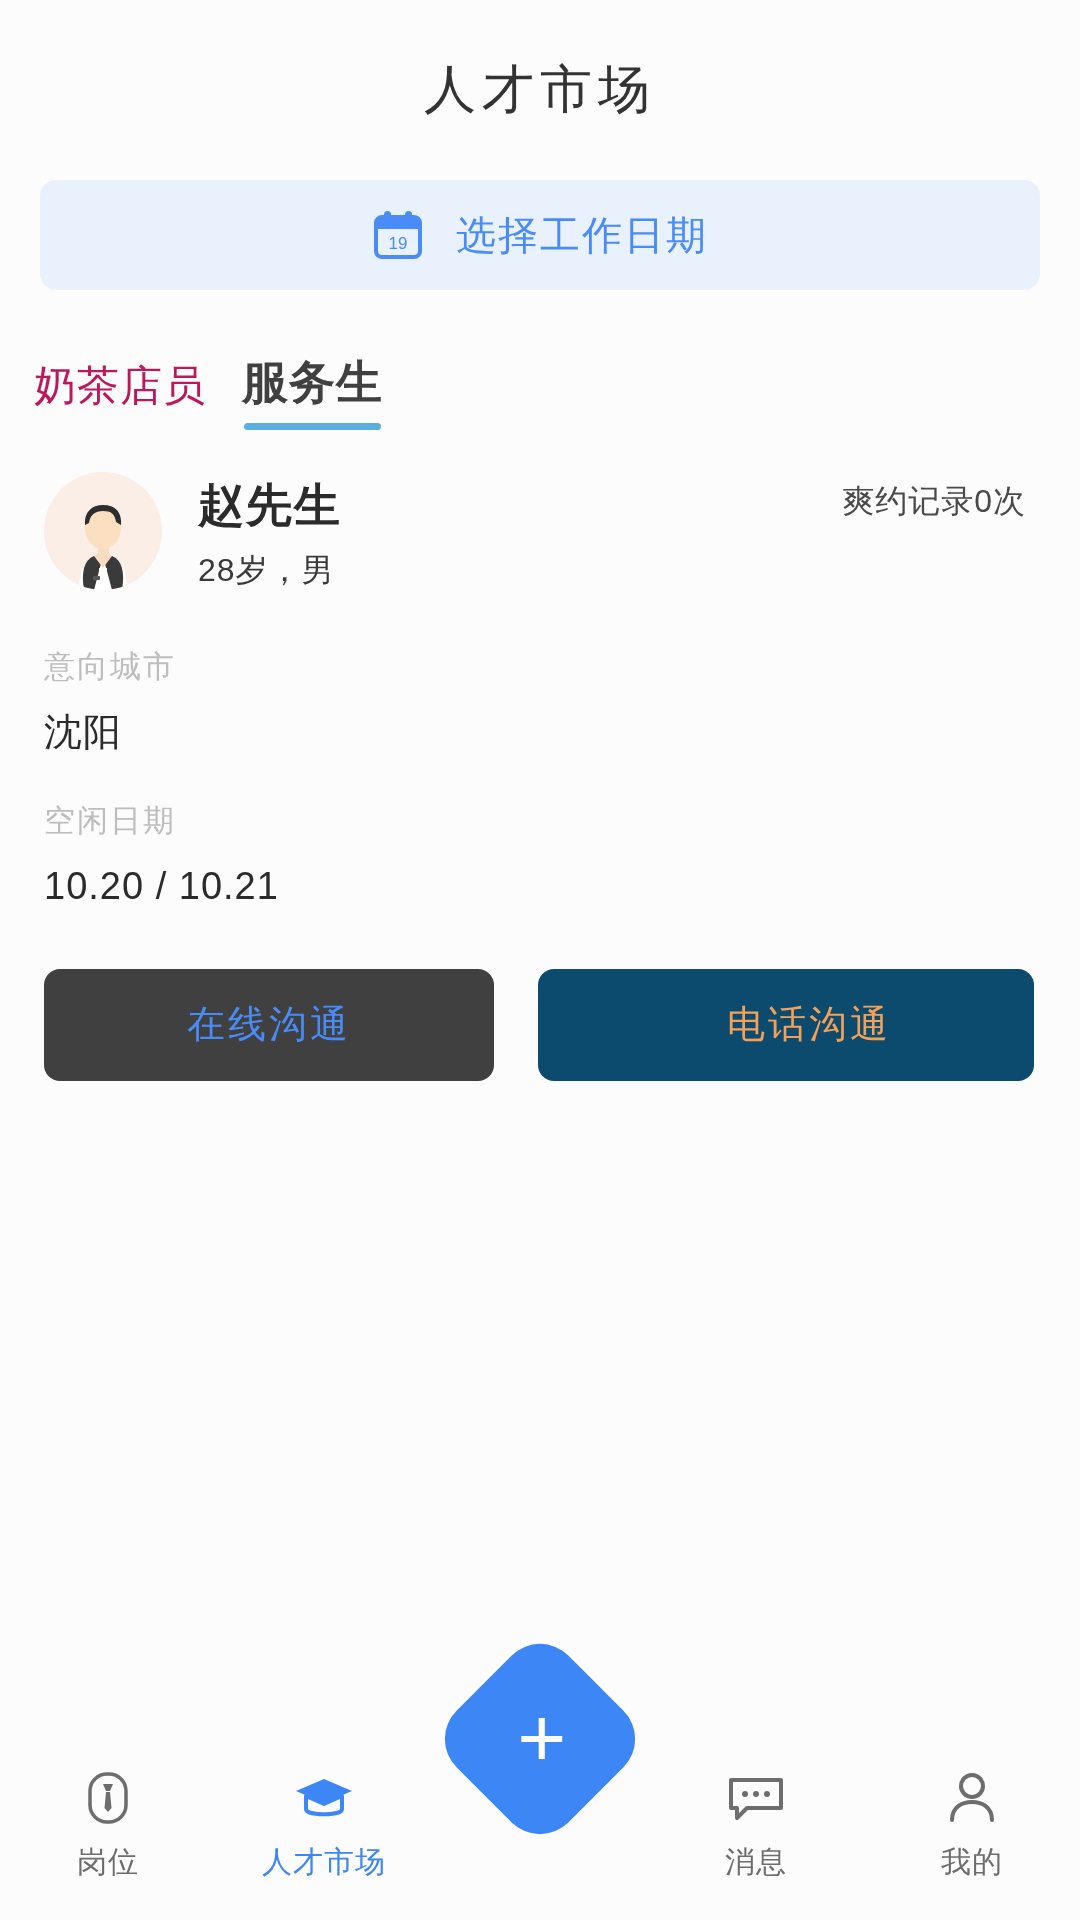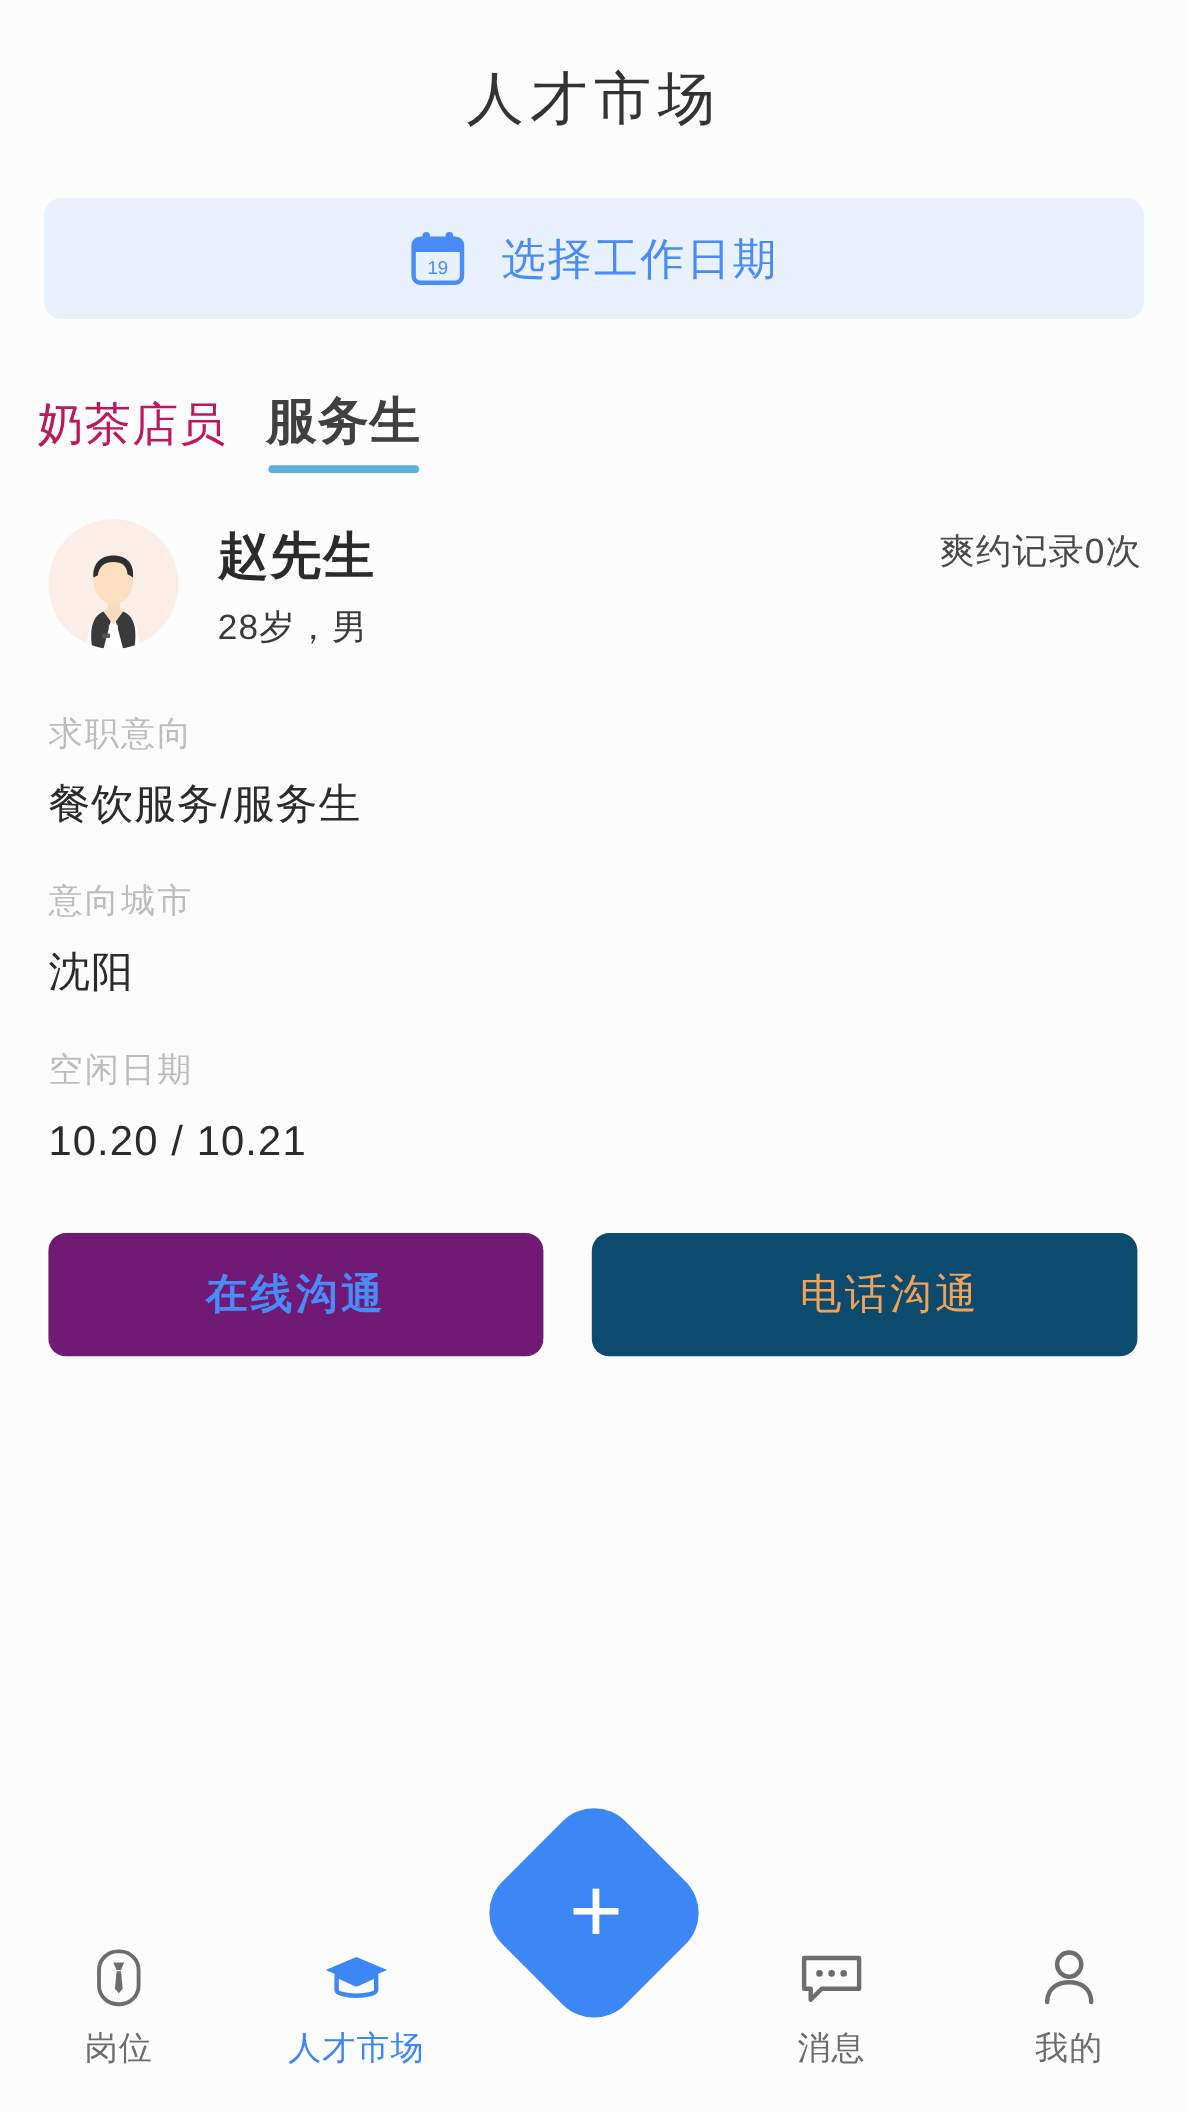--- a/index.html
+++ b/index.html
@@ -120,21 +120,21 @@
     line-height: 1.2;
   }
   .cand-sub {
     margin-top: 16px;
     font-size: 32px;
     color: #3a3a3a;
     letter-spacing: 1px;
   }
   .noshow {
     position: absolute;
-    right: 8px; top: 30px;
+    right: 20px; top: 30px;
     font-size: 32px;
     color: #4a4a4a;
     letter-spacing: 1px;
   }
 
   .fields { margin-top: 54px; padding-left: 10px; }
   .field { margin-bottom: 42px; }
   .field:last-child { margin-bottom: 0; margin-top: 44px; }
   .field-label {
     font-size: 31px;
@@ -162,23 +162,22 @@
     height: 112px;
     border-radius: 16px;
     display: flex; align-items: center; justify-content: center;
     font-size: 38px;
     letter-spacing: 3px;
     cursor: pointer;
     border: none;
     font-family: inherit;
   }
   .action-btn.online {
-    background: #701a75;
+    background: #404040;
     color: #4a8cf7;
-    font-weight: bold;
   }
   .action-btn.phone {
     background: #0c4a6e;
     color: #f2a158;
     padding-left: 46px;
   }
 
   
   .spacer { flex: 1 1 auto; }
 
@@ -287,24 +286,20 @@
       <div class="identity">
         <div class="cand-name">赵先生</div>
         <div class="cand-sub">28岁，男</div>
       </div>
 
       <div class="noshow">爽约记录0次</div>
     </div>
 
     <div class="fields">
       <div class="field">
-        <div class="field-label">求职意向</div>
-        <div class="field-value">餐饮服务/服务生</div>
-      </div>
-      <div class="field">
         <div class="field-label">意向城市</div>
         <div class="field-value">沈阳</div>
       </div>
       <div class="field">
         <div class="field-label">空闲日期</div>
         <div class="field-value">10.20 / 10.21</div>
       </div>
     </div>
 
     <div class="actions">

